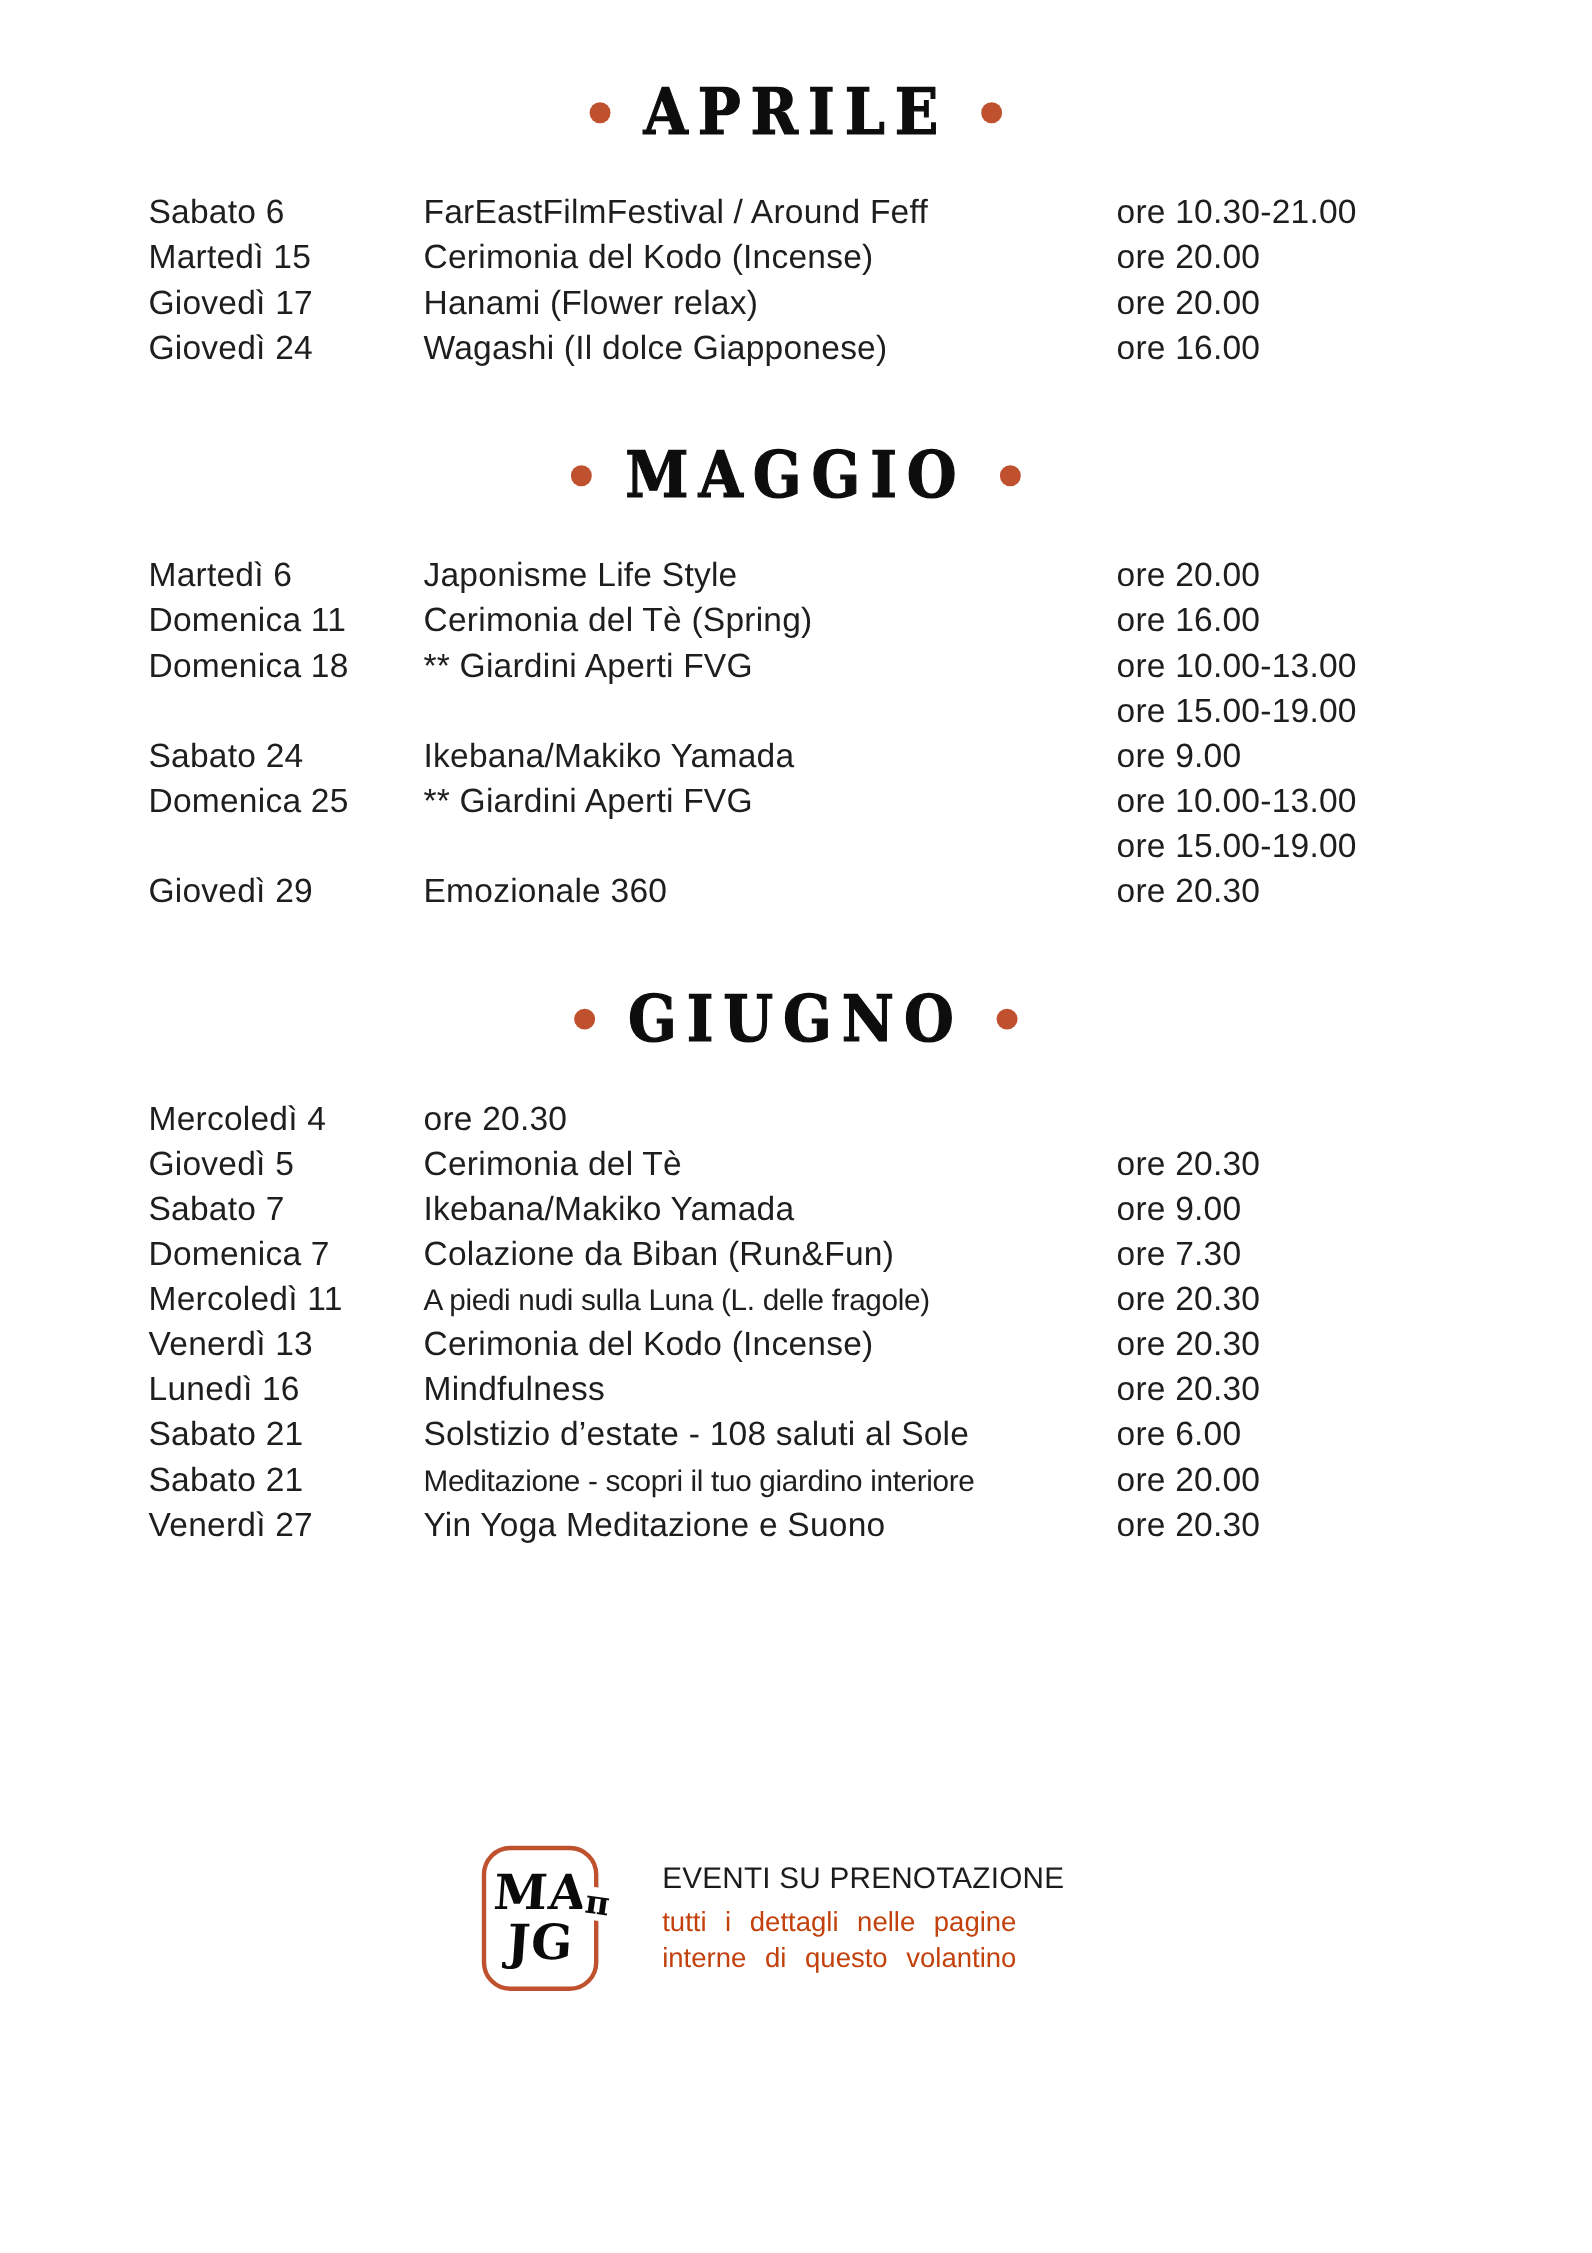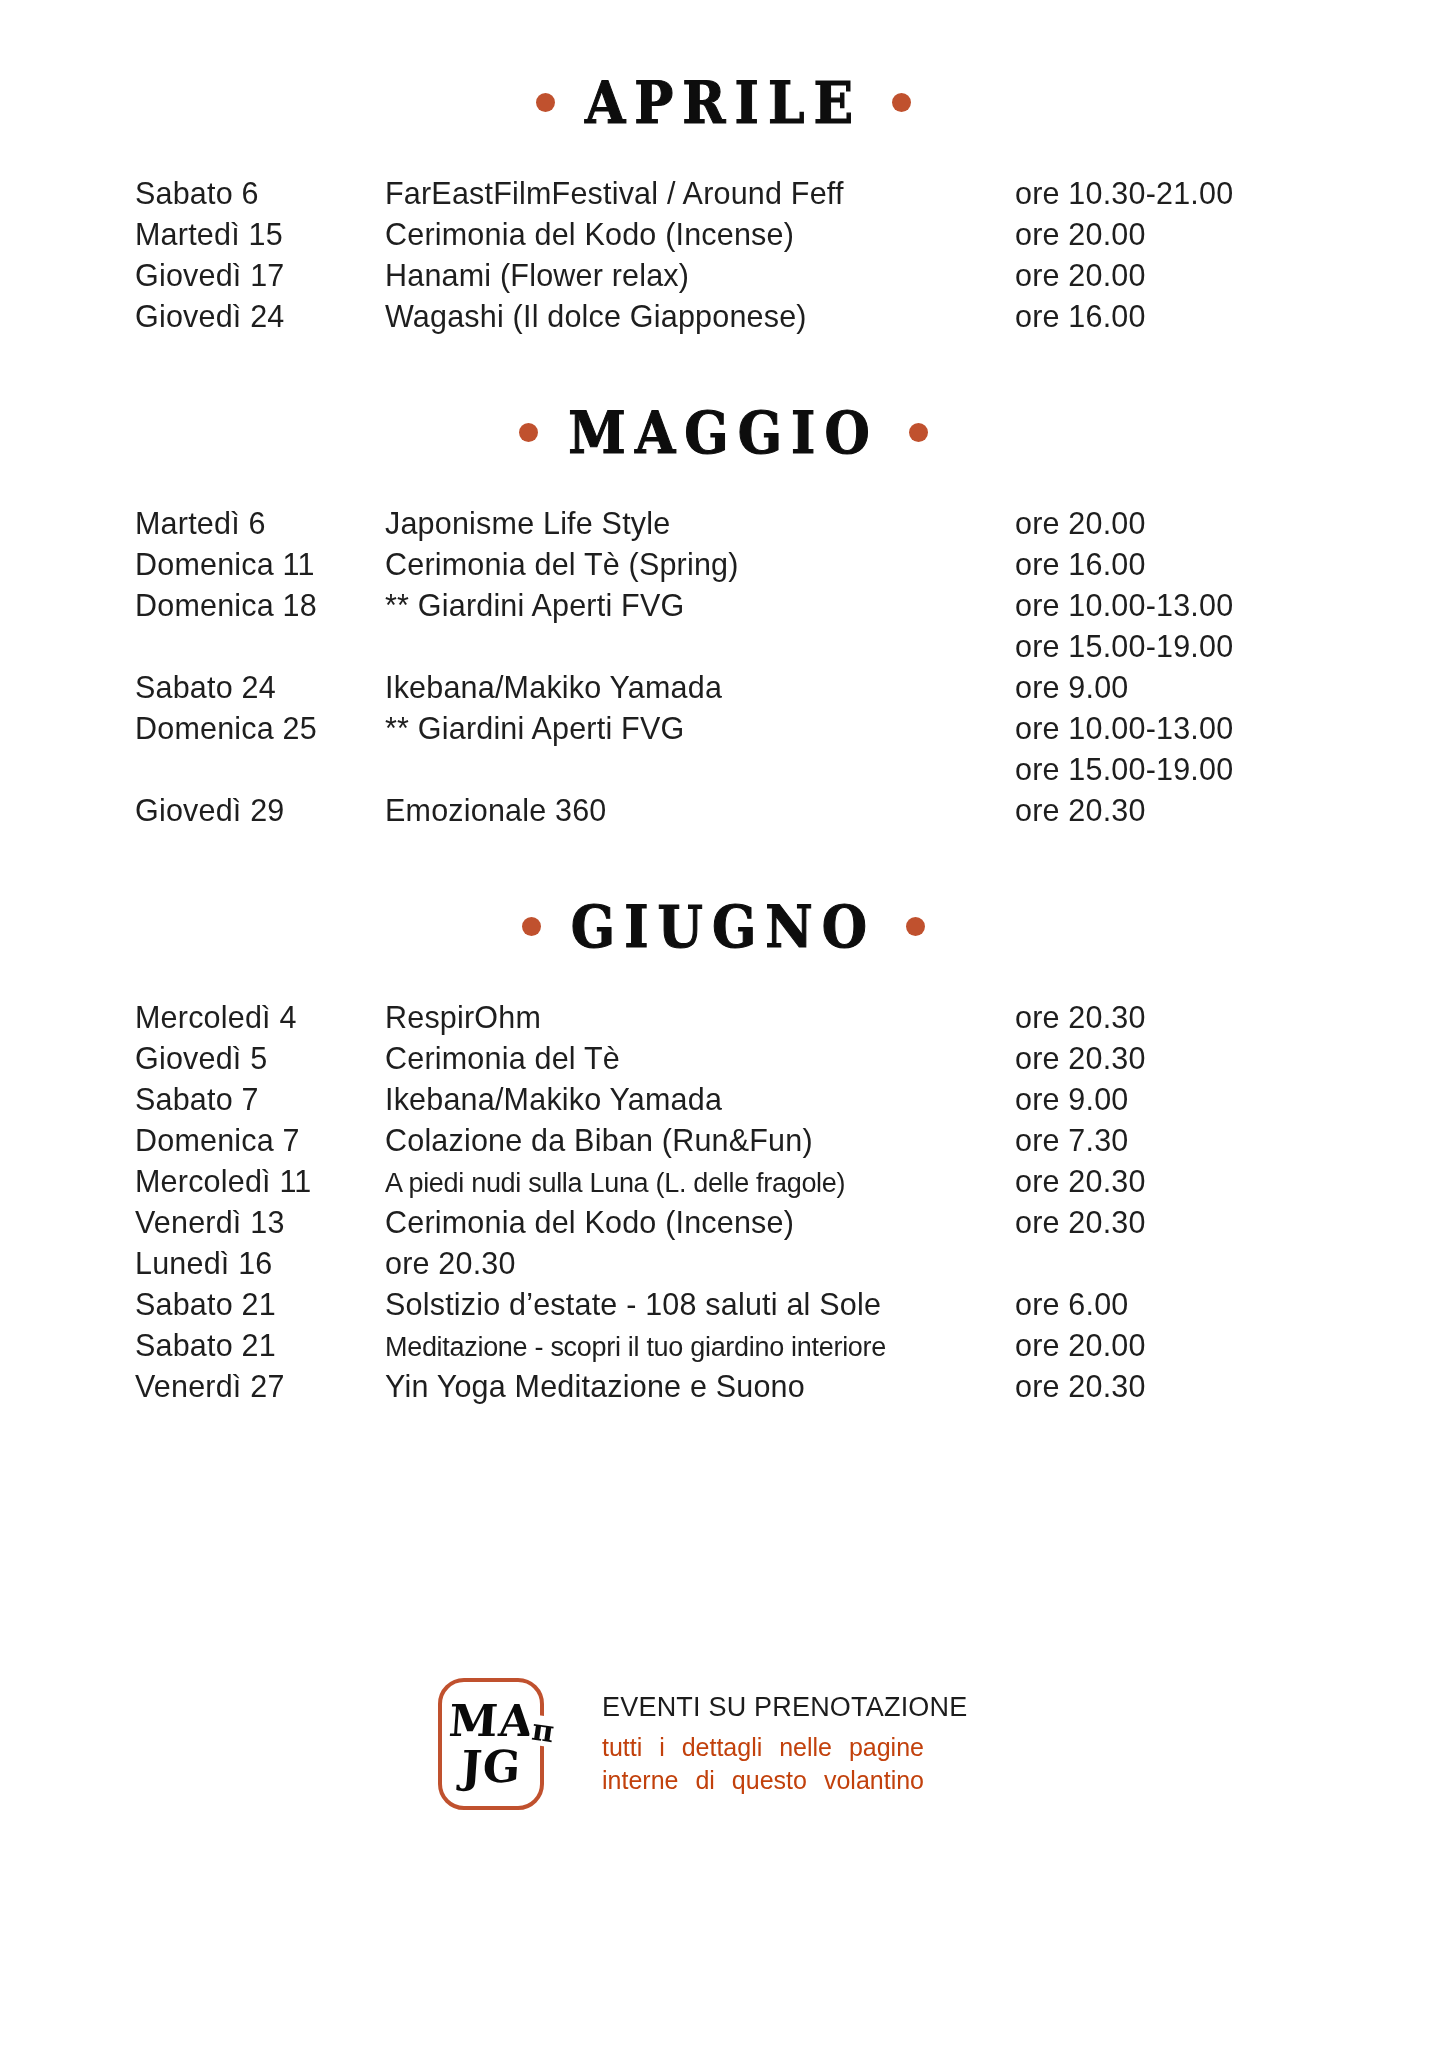--- a/index.html
+++ b/index.html
@@ -219,21 +219,20 @@
 
     <div class="section">
       <div class="section-header">
         <span class="dot"></span>
         <span class="month-title">GIUGNO</span>
         <span class="dot"></span>
       </div>
       <div class="section-rows">
     <div class="event-row">
       <span class="event-date">Mercoledì 4</span>
-      <span class="event-name">RespirOhm</span>
       <span class="event-time">ore 20.30</span>
     </div>
 
     <div class="event-row">
       <span class="event-date">Giovedì 5</span>
       <span class="event-name">Cerimonia del Tè</span>
       <span class="event-time">ore 20.30</span>
     </div>
 
     <div class="event-row">
@@ -255,20 +254,21 @@
     </div>
 
     <div class="event-row">
       <span class="event-date">Venerdì 13</span>
       <span class="event-name">Cerimonia del Kodo (Incense)</span>
       <span class="event-time">ore 20.30</span>
     </div>
 
     <div class="event-row">
       <span class="event-date">Lunedì 16</span>
+      <span class="event-name">Mindfulness</span>
       <span class="event-time">ore 20.30</span>
     </div>
 
     <div class="event-row">
       <span class="event-date">Sabato 21</span>
       <span class="event-name">Solstizio d’estate - 108 saluti al Sole</span>
       <span class="event-time">ore 6.00</span>
     </div>
 
     <div class="event-row">

